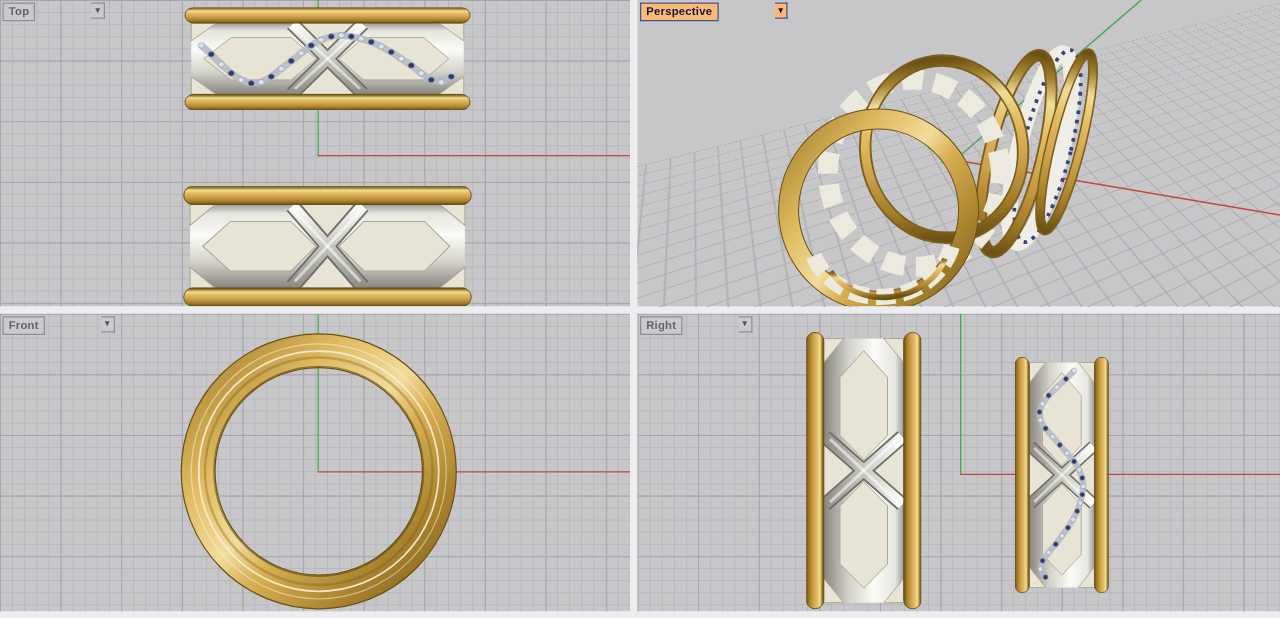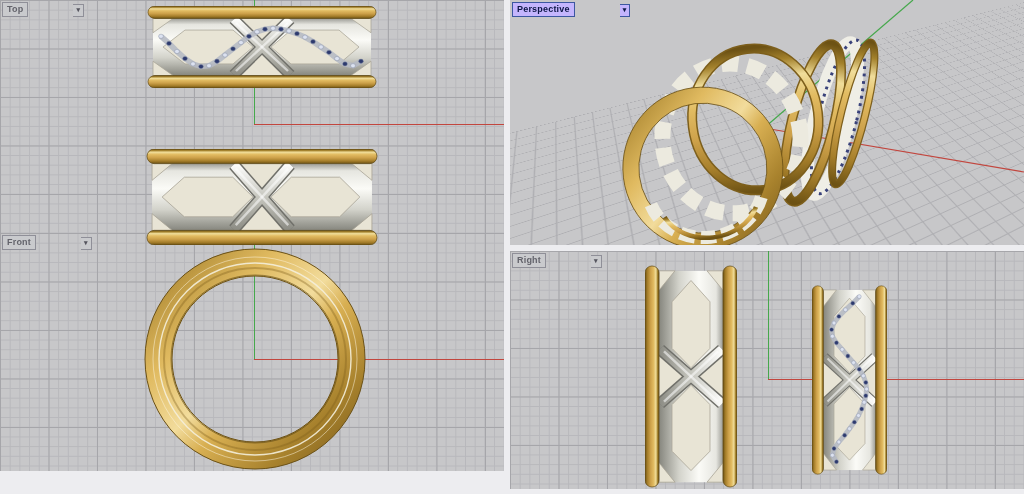--- a/index.html
+++ b/index.html
@@ -15,49 +15,49 @@
   .ortho-grid{
     background-image:
       linear-gradient(#a6a6aa 1px, transparent 1px),
       linear-gradient(90deg,#a6a6aa 1px, transparent 1px),
       linear-gradient(#b8b8bc 1px, transparent 1px),
       linear-gradient(90deg,#b8b8bc 1px, transparent 1px);
     background-size:48.5px 48.5px,48.5px 48.5px,9.7px 9.7px,9.7px 9.7px;
   }
   #vp-top{left:0;top:0;width:504px;height:245px;}
   #vp-persp{left:510px;top:0;width:514px;height:245px;}
-  #vp-front{left:0;top:233px;width:504px;height:238px;}
+  #vp-front{left:0;top:251px;width:504px;height:238px;}
   #vp-right{left:510px;top:251px;width:542px;height:238px;}
 
   .persp-plane{
     position:absolute;left:-55%;top:-50%;width:280%;height:320%;
     background-image:
       linear-gradient(#a9a9ad 1px, transparent 1px),
       linear-gradient(90deg,#a9a9ad 1px, transparent 1px);
     background-size:16px 16px;
     transform:perspective(520px) rotateX(56deg) rotateZ(-34deg);
     transform-origin:52% 32%;
     opacity:.8;
   }
 
   .vp-tab{
-    position:absolute;top:2px;left:2px;display:flex;align-items:flex-end;
+    position:absolute;top:2px;left:2px;display:flex;align-items:flex-start;
     font-size:9px;font-weight:bold;z-index:6;cursor:default;gap:45px;
   }
   .vp-tab .lbl{
     background:#c9cacd;border:1px solid #8f8f98;color:#63636b;
     padding:1px 4px 2px 4px;letter-spacing:.2px;
   }
   .vp-tab .car{
     background:#c9cacd;border:1px solid #8f8f98;border-left:none;color:#55555e;
     padding:1px 3px 2px 3px;font-size:7px;display:flex;align-items:center;
   }
   .vp-tab.active .lbl,
   .vp-tab.active .car{
-    background:#c4b5fd;border-color:#3c57a0;color:#0d1746;
+    background:#fdba74;border-color:#3c57a0;color:#0d1746;
   }
 
   .axis-y{position:absolute;width:1px;background:#46a84c;z-index:1;}
   .axis-x{position:absolute;height:1px;background:#c2463e;z-index:1;}
   .obj{position:absolute;z-index:2;}
   .cream{fill:#e8e4d5;stroke:#a9a597;stroke-width:.8;}
   .gw{fill:#dce2f0;stroke:#8b93a8;stroke-width:.5;}
   .gn{fill:#2d3a6e;stroke:#8b93a8;stroke-width:.5;}
 </style>
 </head>

